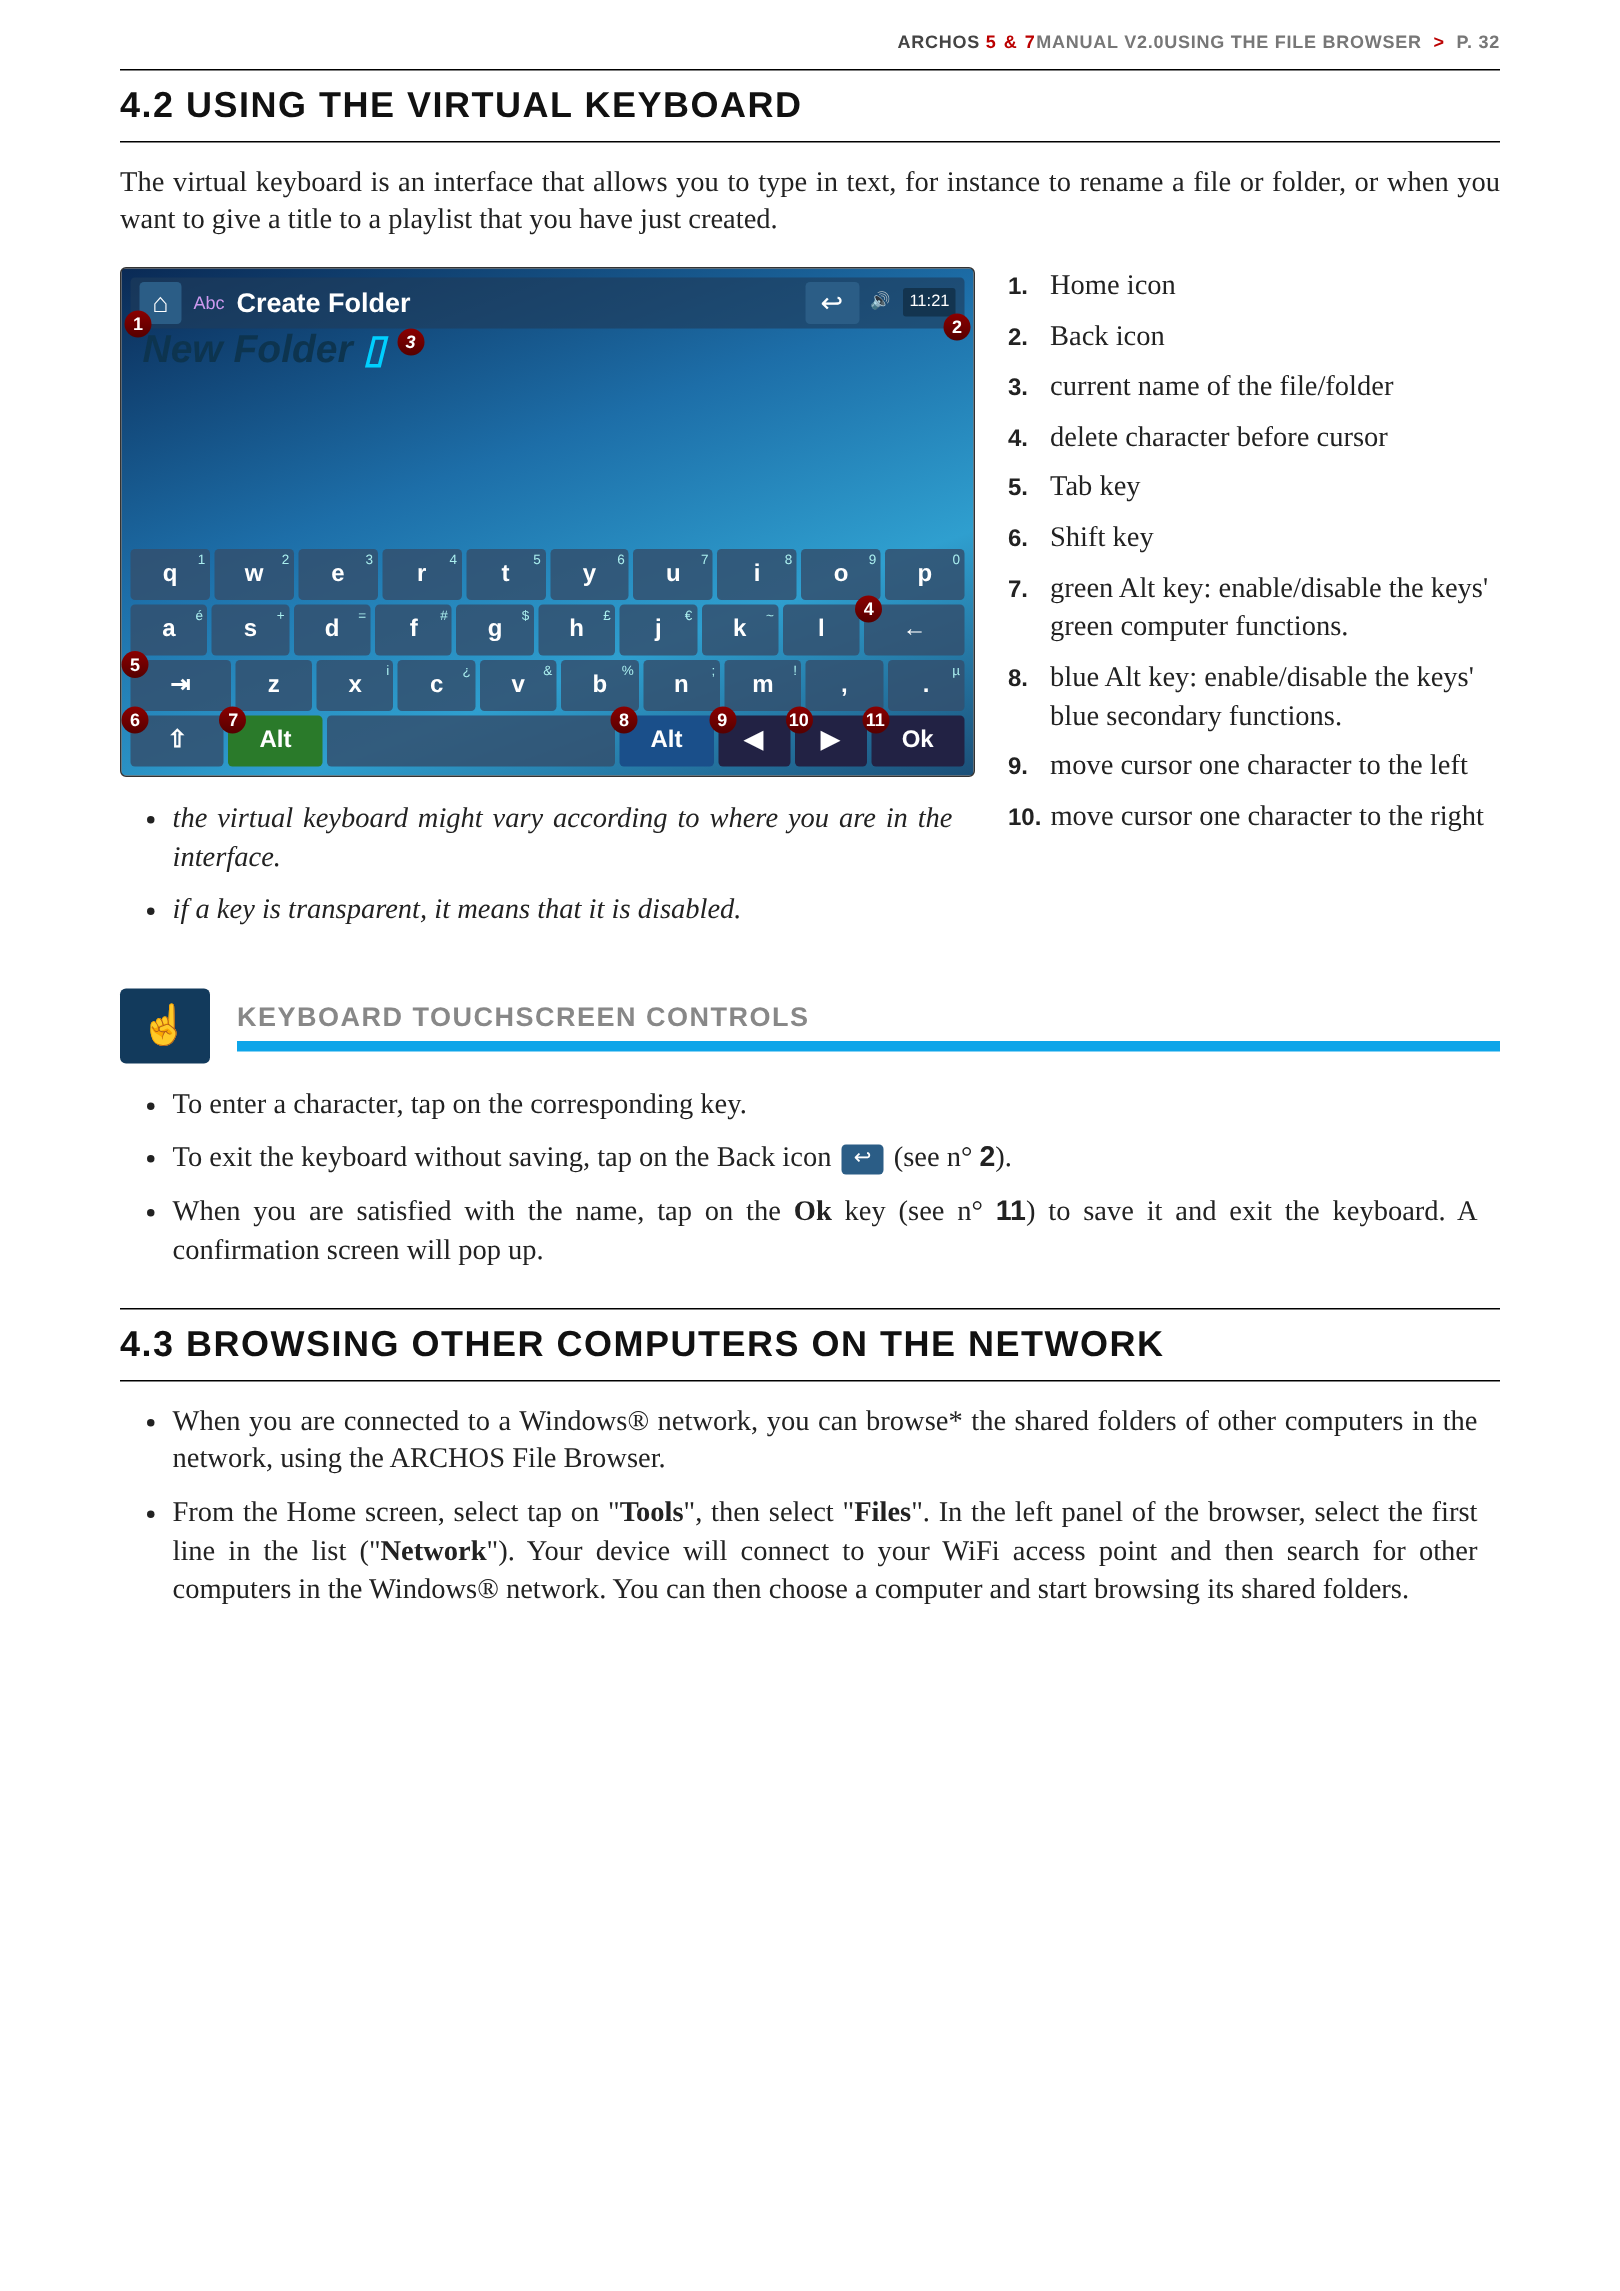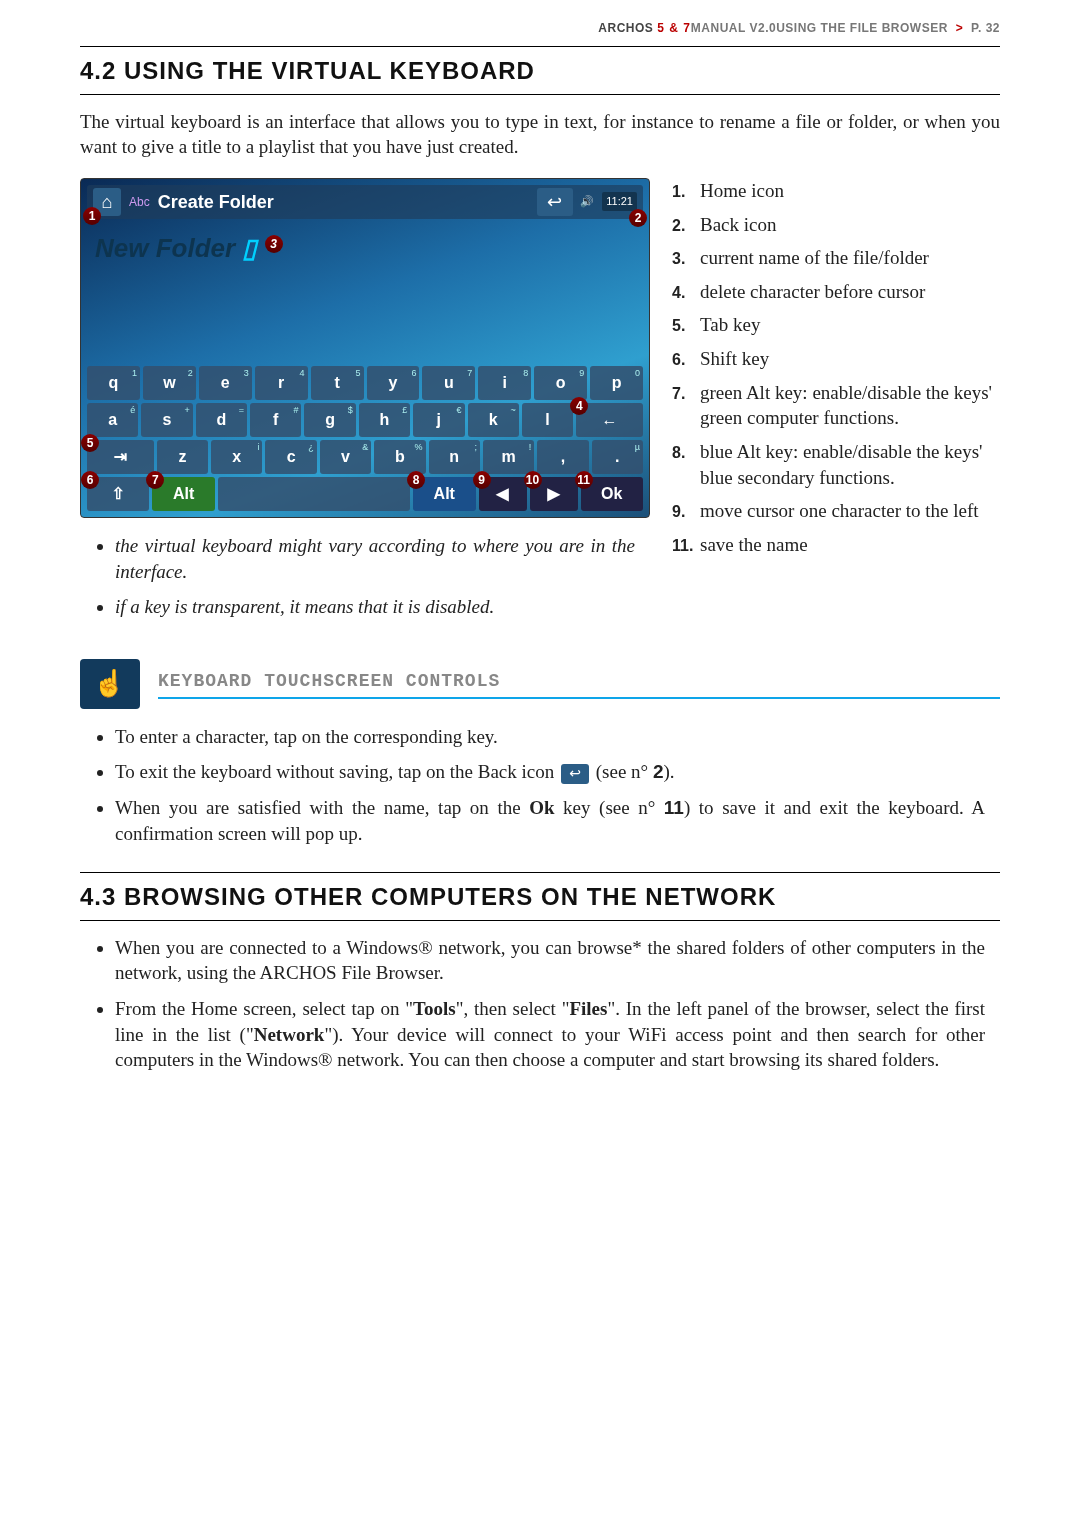--- a/index.html
+++ b/index.html
@@ -51,21 +51,21 @@
     position: absolute; top: 6px; left: 6px; right: 6px; height: 34px;
     background: rgba(30,60,90,0.65); border-radius: 3px;
     display: flex; align-items: center; gap: 8px; padding: 0 6px;
   }
   .kb-topbar .home { width:28px; height:28px; background:#2b5d86; border-radius:3px; display:flex; align-items:center; justify-content:center; font-size:18px; }
   .kb-topbar .abc { font-size: 12px; color:#c9e; }
   .kb-topbar .title { font-weight:bold; font-size:18px; }
   .kb-topbar .spacer { flex:1; }
   .kb-topbar .back { width:36px; height:28px; background:#2b5d86; border-radius:3px; display:flex; align-items:center; justify-content:center; font-size:18px; }
   .kb-topbar .clock { font-size:11px; background:#13344f; padding:2px 4px; border-radius:2px; }
-  .kb-folder { position:absolute; top:52px; left:14px; font-size:26px; font-weight:900; color:#0d344f; font-style:italic; font-family:Arial,sans-serif; }
+  .kb-folder { position:absolute; top:36px; left:14px; font-size:26px; font-weight:900; color:#0d344f; font-style:italic; font-family:Arial,sans-serif; }
   .kb-folder .cursor { color:#00d0ff; }
   .kb-keys {
     position:absolute; bottom:6px; left:6px; right:6px;
     display:flex; flex-direction:column; gap:3px;
   }
   .kb-row { display:flex; gap:3px; }
   .kb-key {
     flex:1; height:34px; background:rgba(50,80,110,0.85);
     border-radius:3px; display:flex; align-items:center; justify-content:center;
     font-weight:bold; font-size:16px; position:relative;
@@ -88,22 +88,22 @@
   ol.legend .num { font-family:Arial,sans-serif; font-weight:bold; min-width:22px; font-size:16px; }
   ol.legend .txt { flex:1; }
   .touchscreen-block { margin-top: 24px; }
   .touchscreen-head { display:flex; align-items:center; gap:18px; margin-bottom:12px; }
   .touch-icon {
     width:60px; height:50px; background:#123a5c; border-radius:4px; position:relative;
     display:flex; align-items:center; justify-content:center;
   }
   .touch-icon .hand { color:#fff; font-size:26px; }
   .touchscreen-title {
-    font-family:Liberation Mono, monospace; font-weight:900; color:#888; letter-spacing:1px;
-    font-size:18px; border-bottom:2px solid #0ea5e9; flex:1; padding-bottom:4px;
+    font-family:Liberation Sans, sans-serif; font-weight:900; color:#888; letter-spacing:1px;
+    font-size:18px; border-bottom:7px solid #0ea5e9; flex:1; padding-bottom:4px;
   }
   ul.bullets { padding-left: 20px; margin: 15px; }
   ul.bullets li { margin-bottom: 10px; text-align: justify; }
   .inline-back-icon {
     display:inline-flex; width:28px; height:20px; background:#2b5d86; color:#fff;
     border-radius:3px; align-items:center; justify-content:center; font-size:14px;
     vertical-align: middle; margin: 0 2px;
   }
   .box-num { font-family:Arial,sans-serif; font-weight:bold; }
   strong { font-weight: bold; }
@@ -236,22 +236,22 @@
       </li>
       <li>
         <span class="num">8.</span>
         <span class="txt">blue Alt key: enable/disable the keys' blue secondary functions.</span>
       </li>
       <li>
         <span class="num">9.</span>
         <span class="txt">move cursor one character to the left</span>
       </li>
       <li>
-        <span class="num">11.</span>
-        <span class="txt">save the name</span>
+        <span class="num">10.</span>
+        <span class="txt">move cursor one character to the right</span>
       </li>
     </ol>
 </div>
 
 <div class="touchscreen-block">
   <div class="touchscreen-head">
     <div class="touch-icon">
         <span class="hand">☝</span>
       </div>
     <div class="touchscreen-title">KEYBOARD TOUCHSCREEN CONTROLS</div>

